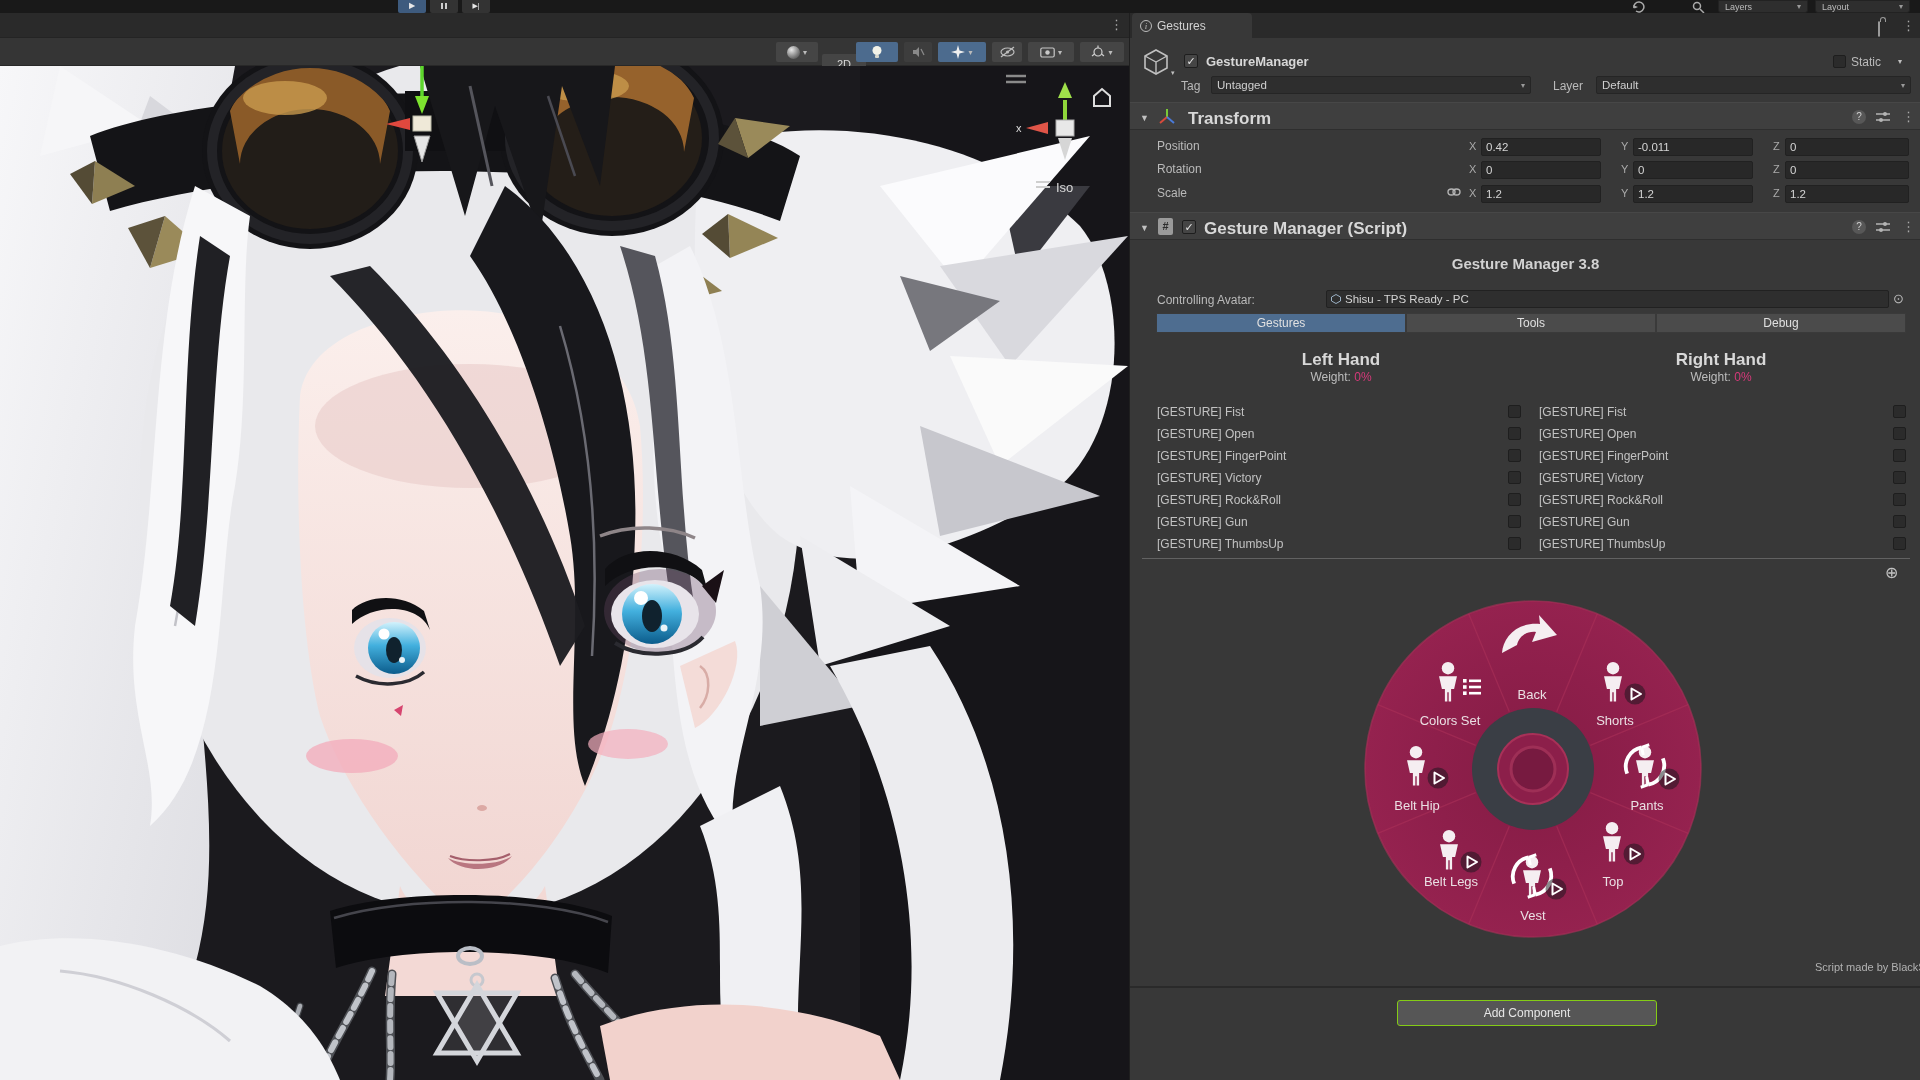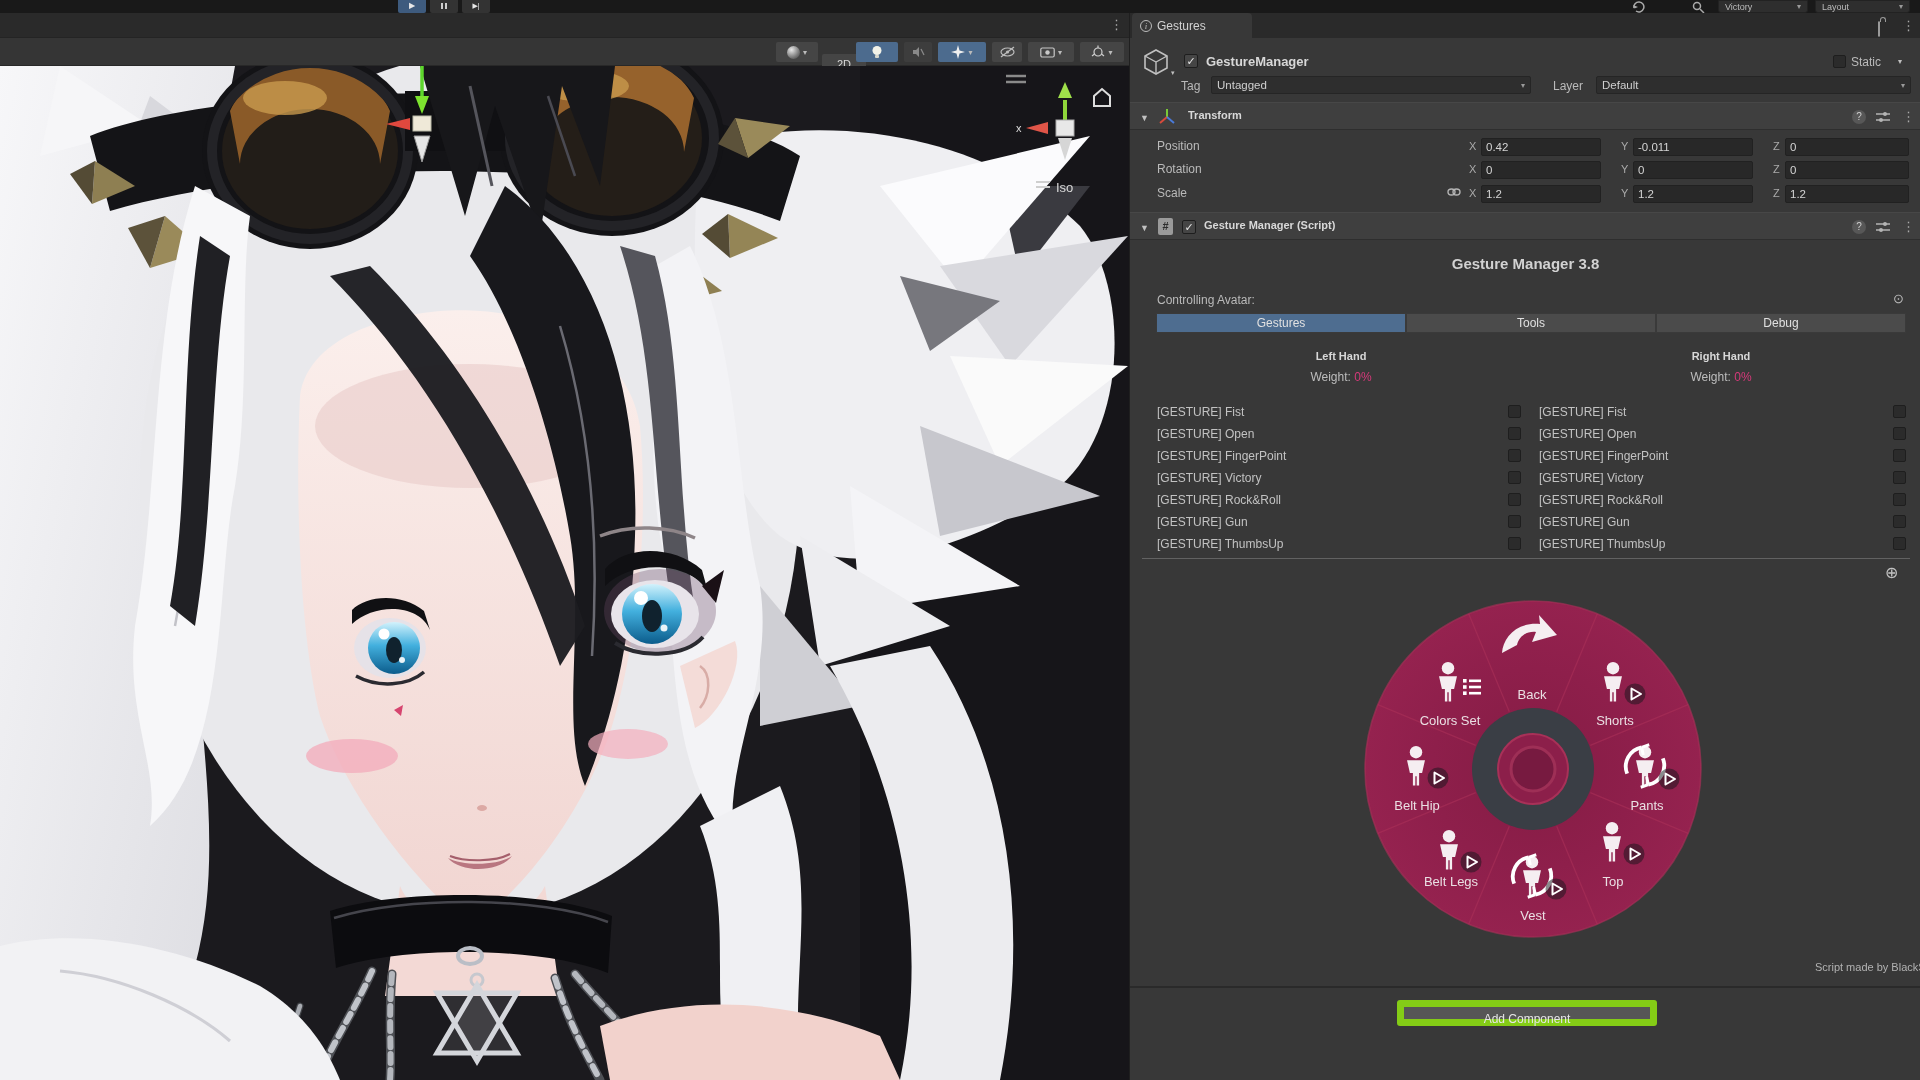--- a/index.html
+++ b/index.html
@@ -50,31 +50,31 @@
     border-bottom:1px solid #2e2e2e; }
   .fold { color:#c0c0c0; font-size:9px; }
   .cb { background:#2b2b2b; border:1px solid #1e1e1e; border-radius:2px; }
   .cb.checked { background:#454545; color:#e8e8e8; font-size:11px; text-align:center; line-height:12px; }
   .fld { background:#282828; border:1px solid #212121; border-radius:2px; color:#d4d4d4;
     font-size:11.5px; line-height:16px; padding:0 4px; overflow:hidden; white-space:nowrap; }
   .ddown { background:#2e2e2e; border:1px solid #252525; border-radius:2px; color:#cfcfcf;
     font-size:11.5px; line-height:16px; padding:0 5px; }
   .ddown .dd { float:right; font-size:8px; color:#999; margin-top:1px; }
   .lbl { color:#bababa; font-size:12px; }
-  .boldlbl { color:#d8d8d8; font-weight:bold; font-size:11px; }
+  .boldlbl { color:#d8d8d8; font-weight:bold; font-size:17px; }
   .axis { color:#aaa; font-size:11px; }
   .helpc { width:14px; height:14px; border-radius:50%; background:#575757; color:#cfcfcf;
     font-size:10px; text-align:center; line-height:14px; }
   .tab3 { position:absolute; top:0; height:20px; background:#4b4b4b; border:1px solid #3a3a3a;
     color:#e0e0e0; font-size:12px; text-align:center; line-height:18px; }
   .tab3.sel { background:#4e6d90; }
   .grow { position:absolute; color:#c2c2c2; font-size:12px; line-height:20px; }
   .pink { font-weight:normal; }
   .credit { color:#b2b2b2; font-size:11px; }
-  .addcomp { background:#565656; border:7px solid #84cc16; border-radius:3px; color:#e6e6e6;
+  .addcomp { background:#565656; border:1px solid #84cc16; border-radius:3px; color:#e6e6e6;
     font-size:12px; text-align:center; line-height:24px; }
   .scripticon { width:15px; height:17px; background:#9a9a9a; border-radius:2px; color:#2c2c2c;
     font-size:11px; font-weight:bold; text-align:center; line-height:17px; }
   .wheel-label { font-size:13px; fill:#eadfe3; text-anchor:middle; font-family:"Liberation Sans",sans-serif; }
 </style>
 </head>
 <body>
 
 <div id="root">
 
@@ -90,21 +90,21 @@
     </div>
     <svg class="abs" style="left:1632px;top:1px;" width="14" height="12" viewBox="0 0 14 12">
       <path d="M2,7 a5,5 0 1 1 2,3" stroke="#aaa" stroke-width="1.5" fill="none"></path>
         <path d="M1,4 l1.5,3.5 L6,6 Z" fill="#aaa"></path>
     </svg>
     <svg class="abs" style="left:1692px;top:1px;" width="13" height="12" viewBox="0 0 13 12">
       <circle cx="5" cy="5" r="3.5" stroke="#aaa" stroke-width="1.5" fill="none"></circle>
         <line x1="8" y1="8" x2="12" y2="12" stroke="#aaa" stroke-width="1.5"></line>
     </svg>
     <div class="tb-pill" style="left:1718px;width:90px;">
-      <span>Victory</span>
+      <span>Layers</span>
       <span class="dd">▾</span>
     </div>
     <div class="tb-pill" style="left:1815px;width:95px;">
       <span>Layout</span>
       <span class="dd">▾</span>
     </div>
   </div>
 
   <div class="abs scene">
     <div class="scene-tabbar">
@@ -417,20 +417,25 @@
           <circle cx="9" cy="3" r="2" fill="#b5b5b5"></circle>
         <line x1="0" y1="9" x2="14" y2="9" stroke="#b5b5b5" stroke-width="1.5"></line>
           <circle cx="5" cy="9" r="2" fill="#b5b5b5"></circle>
       </svg>
       <span class="abs kebab" style="left:772px;top:7px;">⋮</span>
     </div>
 
     <div class="abs" style="left:0;top:242px;width:791px;text-align:center;font-size:15px;font-weight:bold;color:#d2d2d2;">Gesture Manager 3.8</div>
 
     <span class="abs lbl" style="left:27px;top:280px;">Controlling Avatar:</span>
+    <div class="abs fld" style="left:196px;top:277px;width:563px;height:18px;background:#2e2e2e;">
+      <svg style="vertical-align:-1px;margin-right:4px;" width="10" height="10" viewBox="0 0 10 10">
+        <path d="M5,0.5 L9.5,3 V7 L5,9.5 L0.5,7 V3 Z" stroke="#9ab0c4" stroke-width="1" fill="none"></path>
+      </svg><span>Shisu  - TPS Ready - PC</span>
+    </div>
     <span class="abs" style="left:763px;top:278px;color:#bbb;font-size:13px;">⊙</span>
 
     <div class="tab3 sel" style="left:26px;width:250px;top:300px;">Gestures</div>
     <div class="tab3" style="left:276px;width:250px;top:300px;">Tools</div>
     <div class="tab3" style="left:526px;width:250px;top:300px;">Debug</div>
 
     <div class="abs boldlbl" style="left:111px;top:337px;width:200px;text-align:center;">Left Hand</div>
     <div class="abs" style="left:111px;top:357px;width:200px;text-align:center;font-size:12px;color:#bdbdbd;">
       <span>Weight:</span>
       <span class="pink" style="color:#d6397a;">0%</span>

